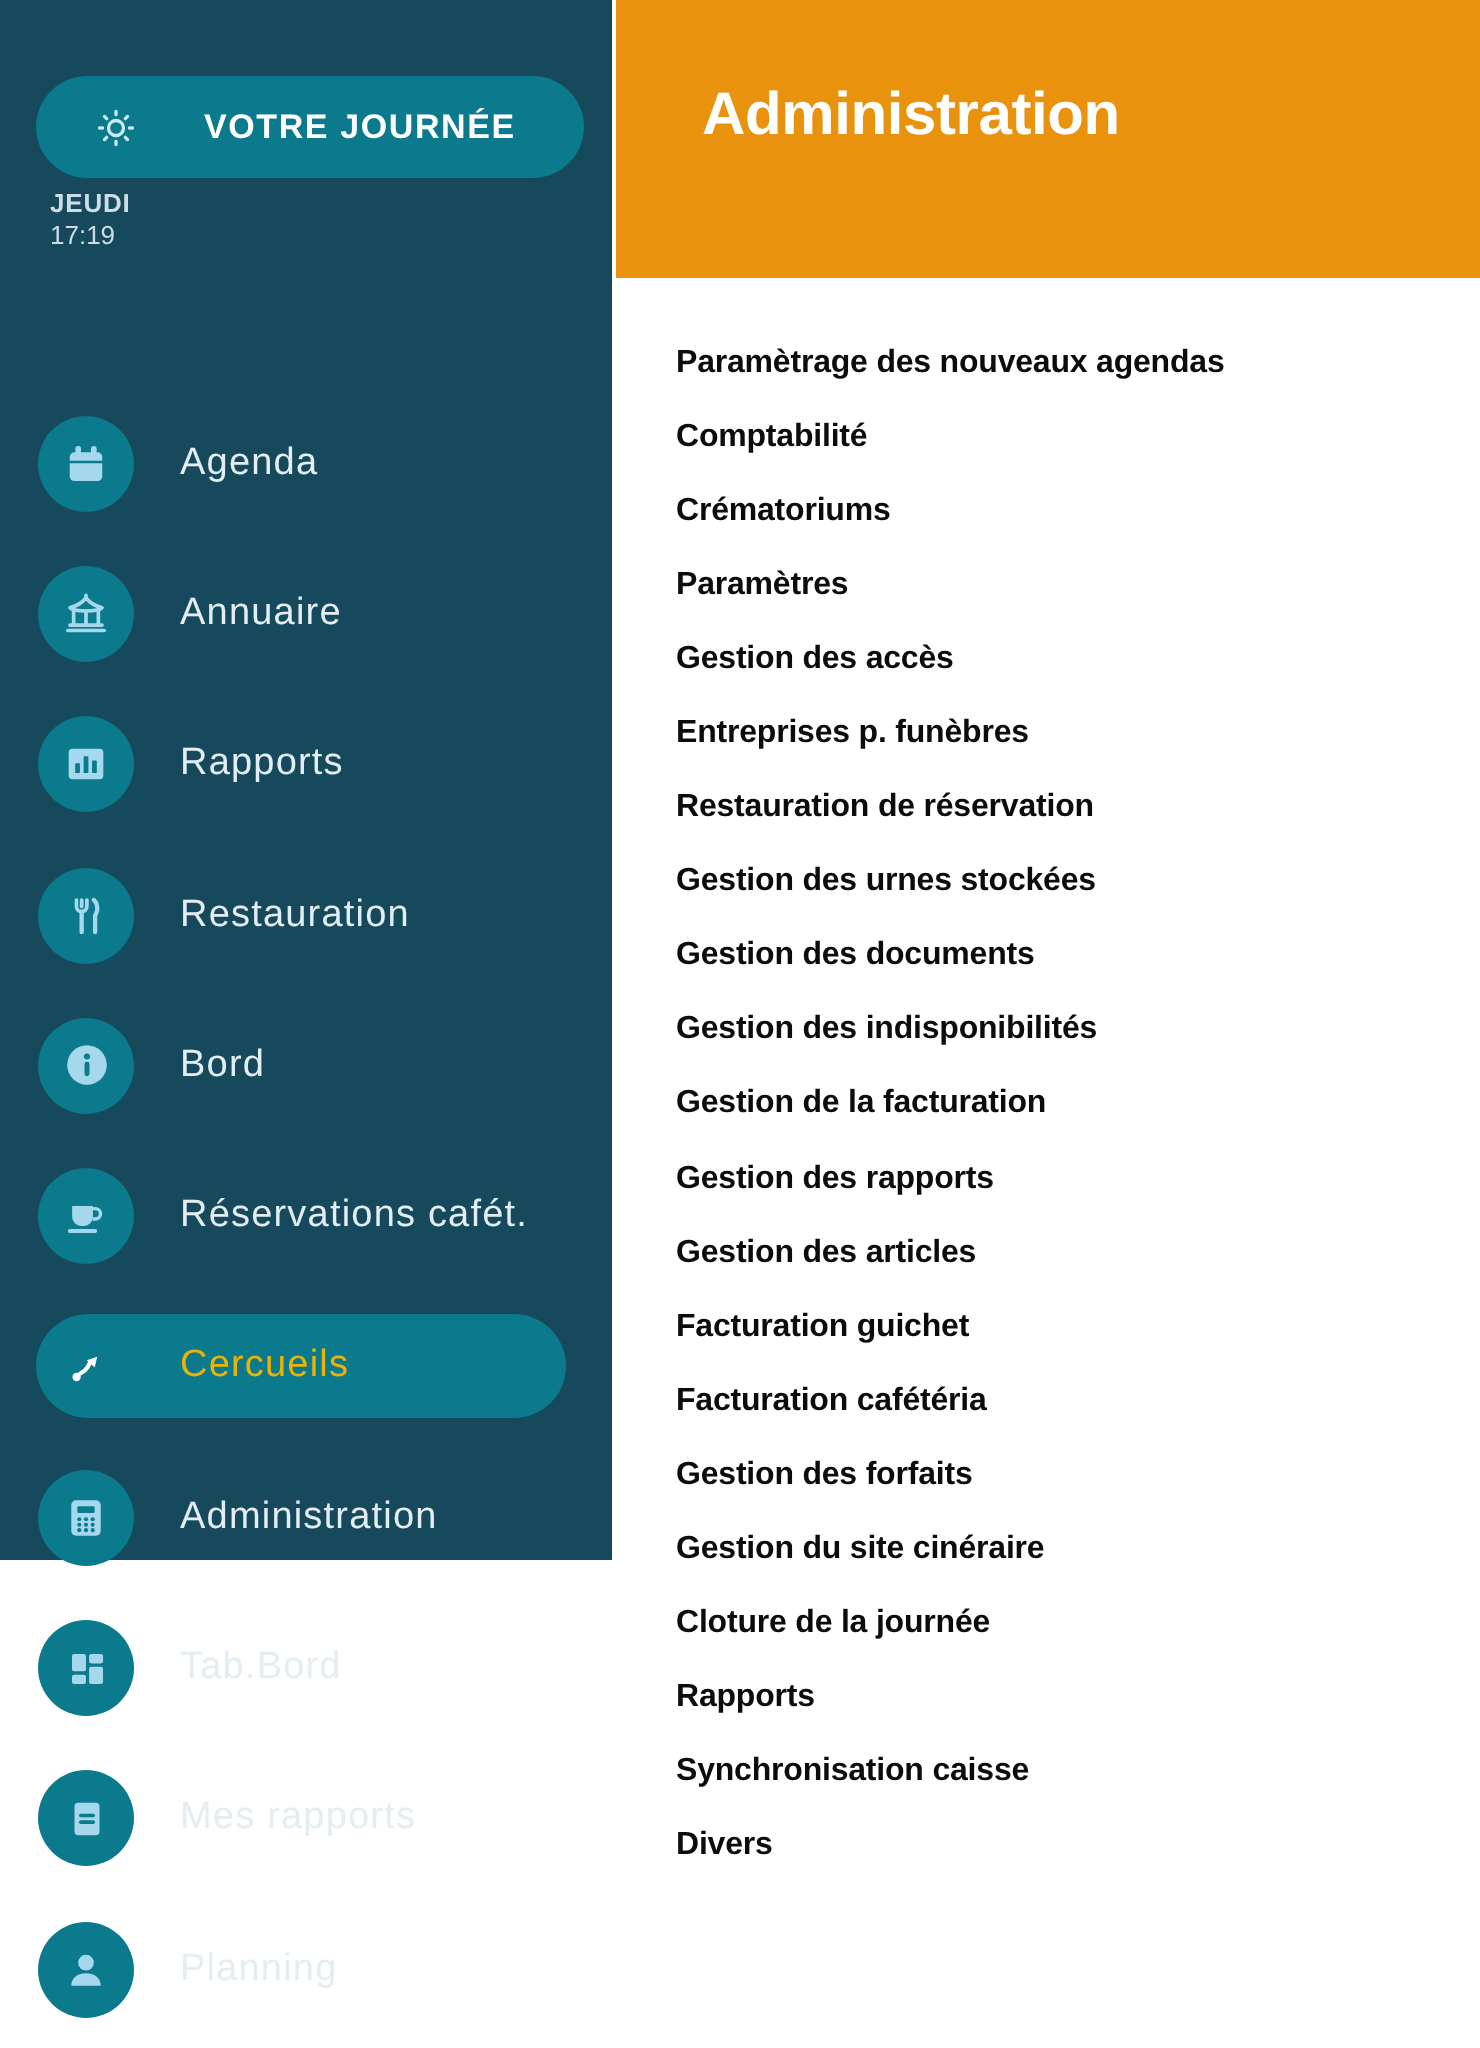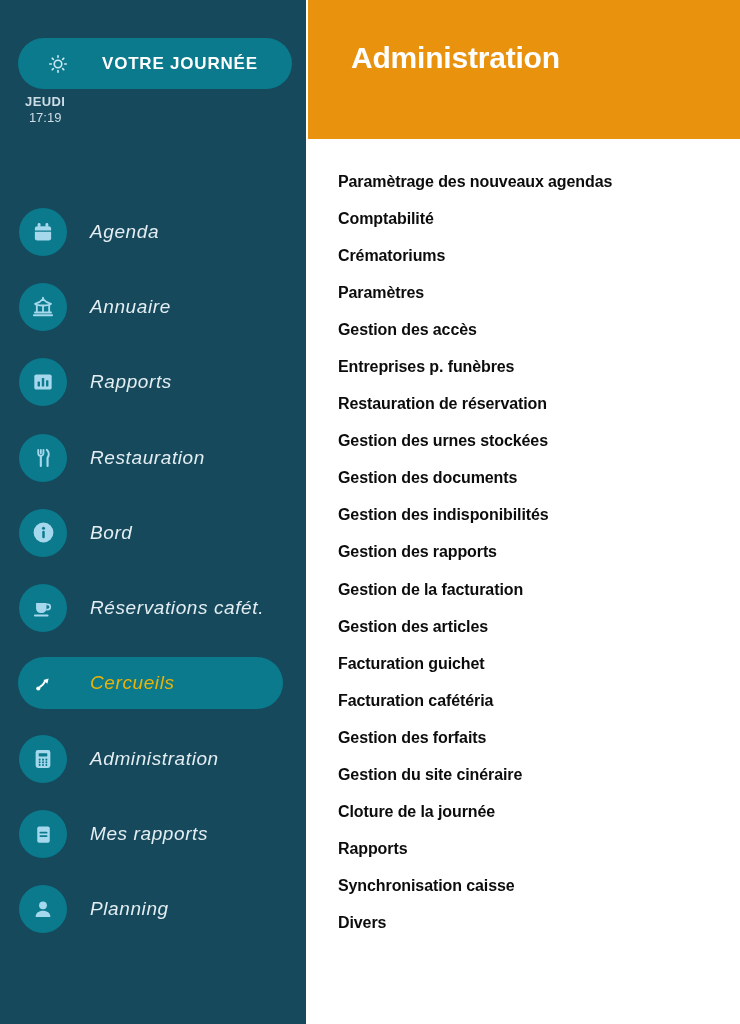--- a/index.html
+++ b/index.html
@@ -11,40 +11,40 @@
     --link-color:#0C0C0C;
   }
   *{box-sizing:border-box;margin:0;padding:0;}
   html,body{width:740px;height:1024px;}
   body{
     position:relative;overflow:hidden;background:#fff;
     font-family:"Liberation Sans","DejaVu Sans",sans-serif;
   }
   
   .sidebar{
-    position:absolute;left:0;top:0;width:306px;height:1024px;
+    position:absolute;left:0;top:0;width:306px;height:780px;
     background:var(--sidebar-bg);
   }
   .day-pill{
     position:absolute;left:18px;top:38px;width:274px;height:51px;
     border:none;border-radius:26px;background:var(--teal);
     display:flex;align-items:center;cursor:pointer;
     padding-left:29px;color:#fff;
   }
   .sun{display:flex;align-items:center;color:#CDE9F4;}
   .day-pill-label{
     margin-left:33px;font-size:17px;font-weight:600;letter-spacing:.8px;color:#fff;
   }
-  .side-date{position:absolute;left:25px;top:94px;color:#CCDDE6;line-height:1.25;text-align:center;}
+  .side-date{position:absolute;left:25px;top:94px;color:#CCDDE6;line-height:1.25;}
   .side-date .d{font-size:13px;font-weight:700;letter-spacing:.4px;}
   .side-date .t{font-size:13px;font-weight:400;}
   .menu{position:absolute;left:0;top:194px;width:100%;}
   .menu-item{
     position:relative;height:75.3px;display:flex;align-items:center;
-    padding-left:19px;cursor:pointer;font-style:italic;
+    padding-left:19px;cursor:pointer;
   }
   .menu-item.active::before{
     content:"";position:absolute;left:18px;top:50%;transform:translateY(-50%);
     width:265px;height:52px;border-radius:26px;background:var(--teal);
   }
   .circle{
     position:relative;width:48px;height:48px;border-radius:50%;
     background:var(--teal);display:flex;align-items:center;justify-content:center;
     color:var(--icon-blue);flex:0 0 auto;
   }
@@ -190,20 +190,31 @@
               <circle cx="8.9" cy="17.6" r=".95"></circle>
               <circle cx="12" cy="17.6" r=".95"></circle>
               <circle cx="15.1" cy="17.6" r=".95"></circle>
             </g>
           </svg>
         </span>
         <span class="mlabel">Administration</span>
       </div>
       <div class="menu-item">
         <span class="circle">
+          <svg viewBox="0 0 24 24" width="25" height="25" fill="currentColor">
+            <rect x="4.8" y="4.8" width="6.7" height="8.3" rx="1"></rect>
+            <rect x="4.8" y="14.7" width="6.7" height="4.5" rx="1"></rect>
+            <rect x="13" y="4.8" width="6.7" height="4.5" rx="1"></rect>
+            <rect x="13" y="10.9" width="6.7" height="8.3" rx="1"></rect>
+          </svg>
+        </span>
+        <span class="mlabel">Tab.Bord</span>
+      </div>
+      <div class="menu-item">
+        <span class="circle">
           <svg viewBox="0 0 24 24" width="25" height="25">
             <rect x="6" y="4.2" width="12" height="15.6" rx="1.8" fill="currentColor"></rect>
             <g stroke="var(--teal)" stroke-width="1.7" stroke-linecap="round">
               <line x1="9" y1="10.3" x2="15" y2="10.3"></line>
               <line x1="9" y1="13.5" x2="15" y2="13.5"></line>
             </g>
           </svg>
         </span>
         <span class="mlabel">Mes rapports</span>
       </div>
@@ -227,22 +238,22 @@
     <div class="link">Paramètrage des nouveaux agendas</div>
     <div class="link">Comptabilité</div>
     <div class="link">Crématoriums</div>
     <div class="link">Paramètres</div>
     <div class="link">Gestion des accès</div>
     <div class="link">Entreprises p. funèbres</div>
     <div class="link">Restauration de réservation</div>
     <div class="link">Gestion des urnes stockées</div>
     <div class="link">Gestion des documents</div>
     <div class="link">Gestion des indisponibilités</div>
+    <div class="link">Gestion de la facturation</div>
     <div class="link">Gestion des rapports</div>
-    <div class="link">Gestion de la facturation</div>
     <div class="link">Gestion des articles</div>
     <div class="link">Facturation guichet</div>
     <div class="link">Facturation cafétéria</div>
     <div class="link">Gestion des forfaits</div>
     <div class="link">Gestion du site cinéraire</div>
     <div class="link">Cloture de la journée</div>
     <div class="link">Rapports</div>
     <div class="link">Synchronisation caisse</div>
     <div class="link">Divers</div>
   </main>

